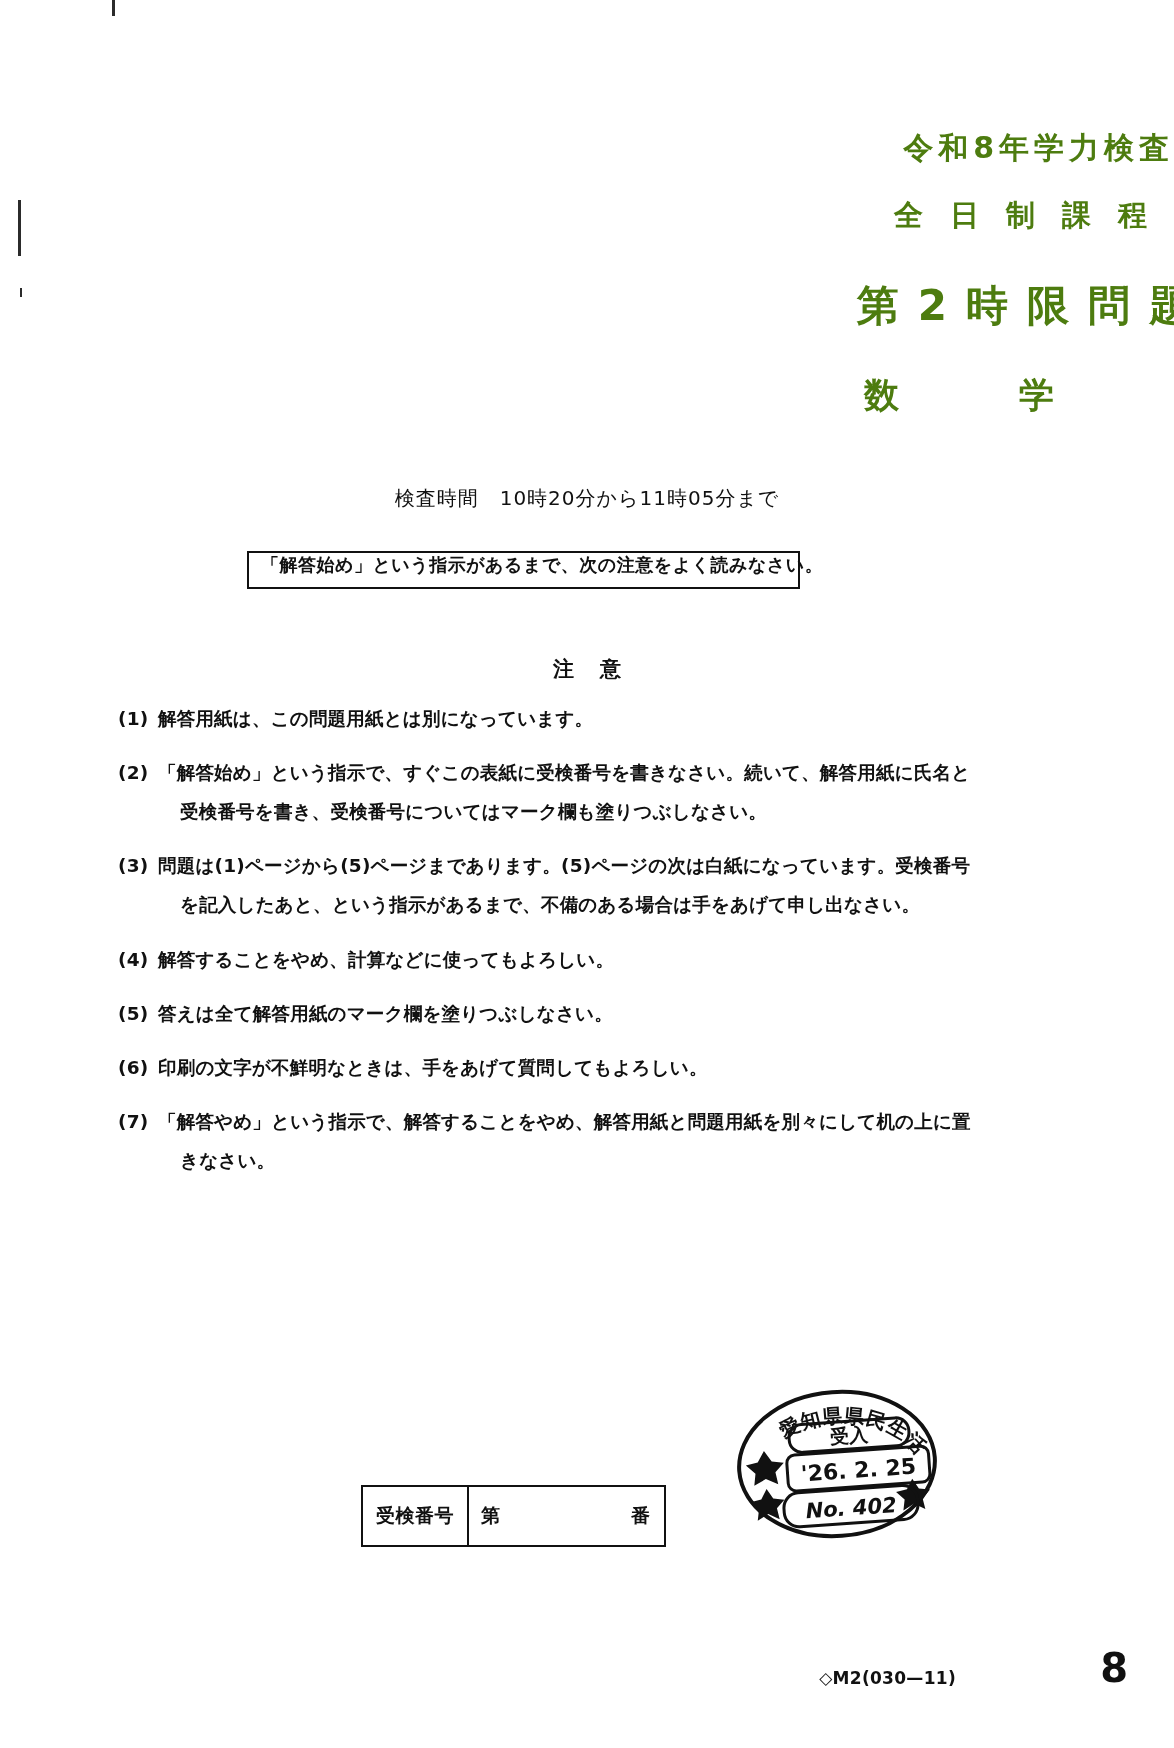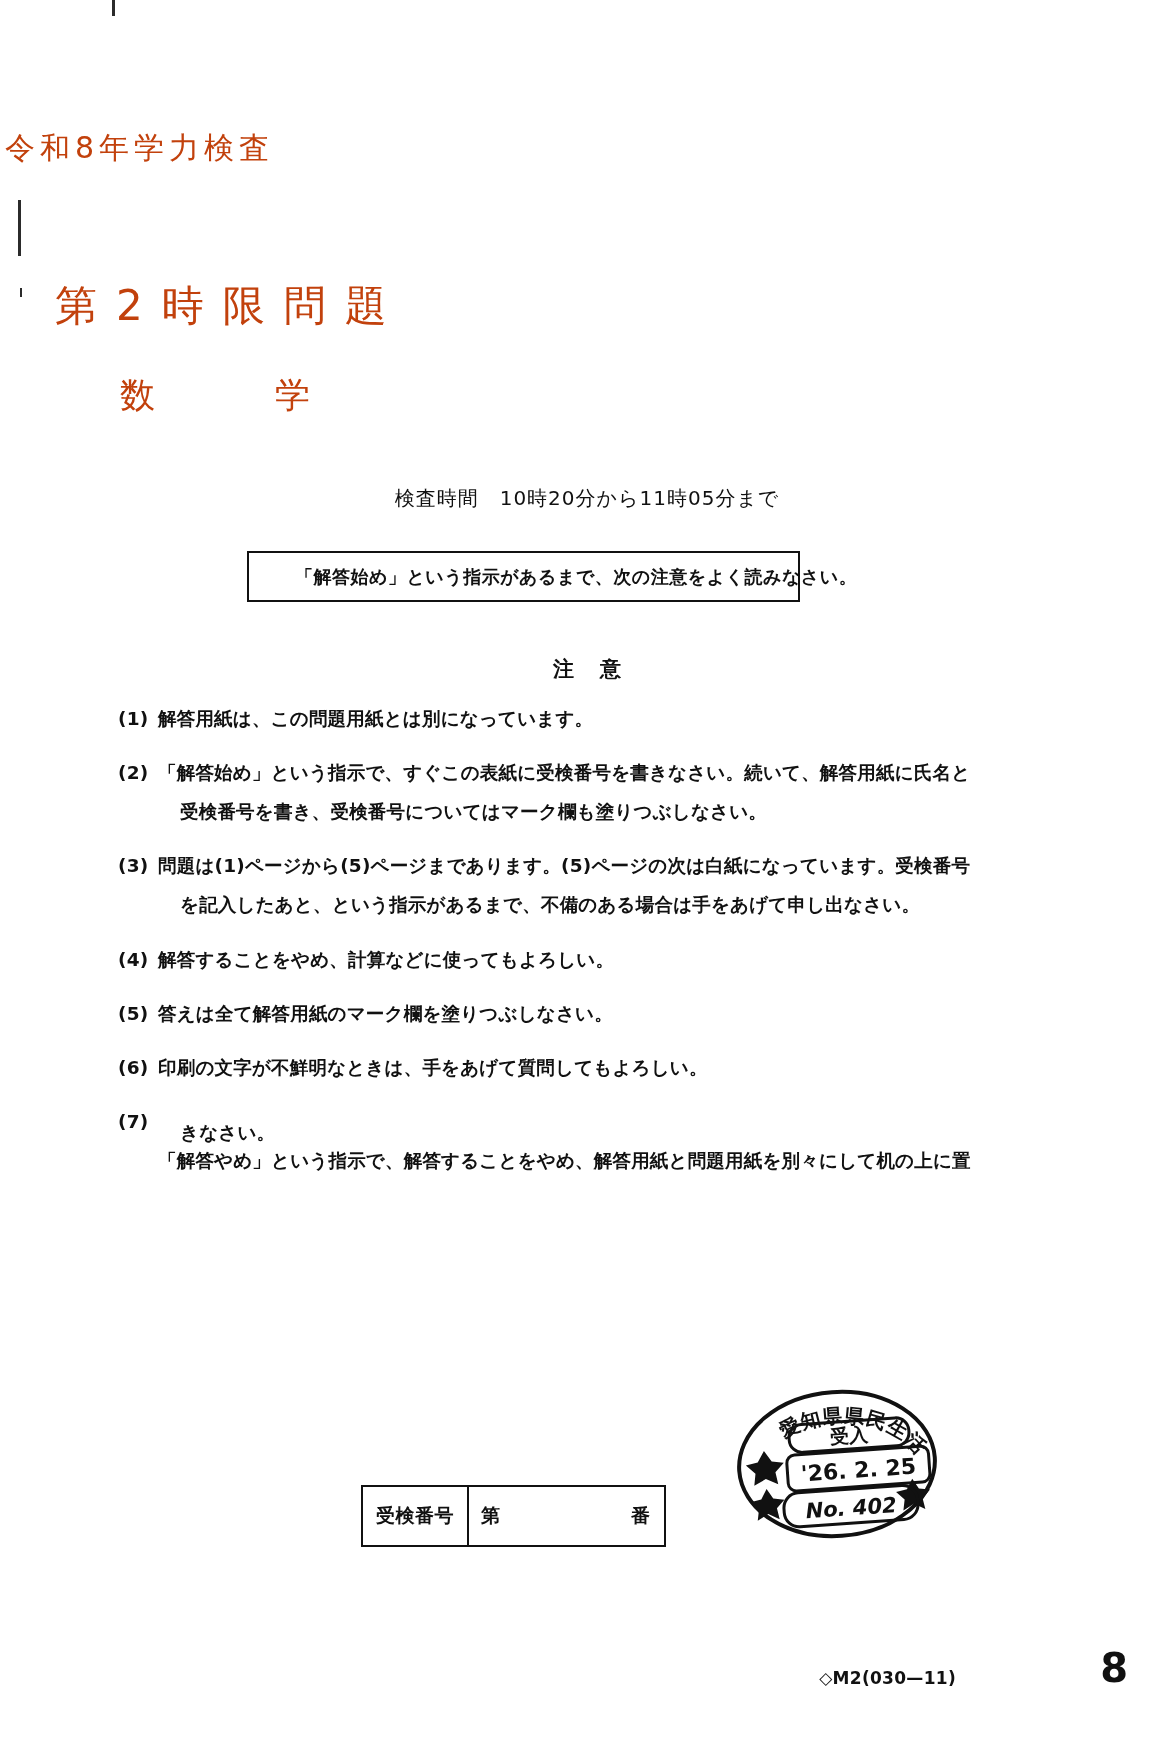--- a/index.html
+++ b/index.html
@@ -26,23 +26,23 @@
     background: #2b2b2b;
   }
   .mark-top-dot { left: 112px; top: 0px; width: 3px; height: 16px; }
   .mark-left-bar { left: 18px; top: 200px; width: 3px; height: 56px; }
   .mark-left-tick { left: 20px; top: 288px; width: 2px; height: 9px; }
 
   
   .hd {
     position: absolute;
     width: 100%;
-    text-align: left;
-    font-weight: 400;
-    color: #c2410c;
+    text-align: right;
+    font-weight: 700;
+    color: #4d7c0f;
     white-space: pre;
   }
   .hd-era {
     top: 128px;
     font-size: 30px;
     letter-spacing: 5px;
     text-indent: 5px;
   }
   .hd-course {
     top: 196px;
@@ -74,26 +74,25 @@
     letter-spacing: 1px;
     white-space: pre;
   }
 
   
   .notice-box {
     position: absolute;
     left: 247px;
     top: 551px;
     width: 553px;
-    height: 51px;
+    height: 38px;
     border: 2.5px solid #111111;
     box-sizing: border-box;
     display: flex;
-    align-items: center;
-    padding-left: 34px;
+    align-items: flex-start;
   }
   .notice-box-text {
     padding-left: 12px;
     font-size: 18px;
     font-weight: 700;
     letter-spacing: 0.5px;
     white-space: nowrap;
   }
 
   .notes-heading {
@@ -223,20 +222,21 @@
 </head>
 <body>
 
 <div class="page">
 
   <div class="edge-mark mark-top-dot"></div>
   <div class="edge-mark mark-left-bar"></div>
   <div class="edge-mark mark-left-tick"></div>
 
   <div class="hd hd-era">令和8年学力検査</div>
+  <div class="hd hd-course">全日制課程</div>
   <div class="hd hd-title">第2時限問題</div>
   <div class="hd hd-subject">数学</div>
 
   <div class="exam-time">検査時間　10時20分から11時05分まで</div>
 
   <div class="notice-box">
     <div class="notice-box-text">「解答始め」という指示があるまで、次の注意をよく読みなさい。</div>
   </div>
 
   <div class="notes-heading">注意</div>
@@ -283,22 +283,22 @@
     <div class="note-item">
       <div class="note-num">(6)</div>
       <div class="note-body">
         <div class="note-line">印刷の文字が不鮮明なときは、手をあげて質問してもよろしい。</div>
       </div>
     </div>
 
     <div class="note-item">
       <div class="note-num">(7)</div>
       <div class="note-body">
+        <div class="note-line">「解答やめ」という指示で、解答することをやめ、解答用紙と問題用紙を別々にして机の上に置</div>
         <div class="note-line cont">きなさい。</div>
-        <div class="note-line">「解答やめ」という指示で、解答することをやめ、解答用紙と問題用紙を別々にして机の上に置</div>
       </div>
     </div>
 
   </div>
 
   <div class="id-table">
     <div class="id-cell-label">受検番号</div>
     <div class="id-cell-value">
       <span class="id-dai">第</span>
       <span class="id-ban">番</span>

